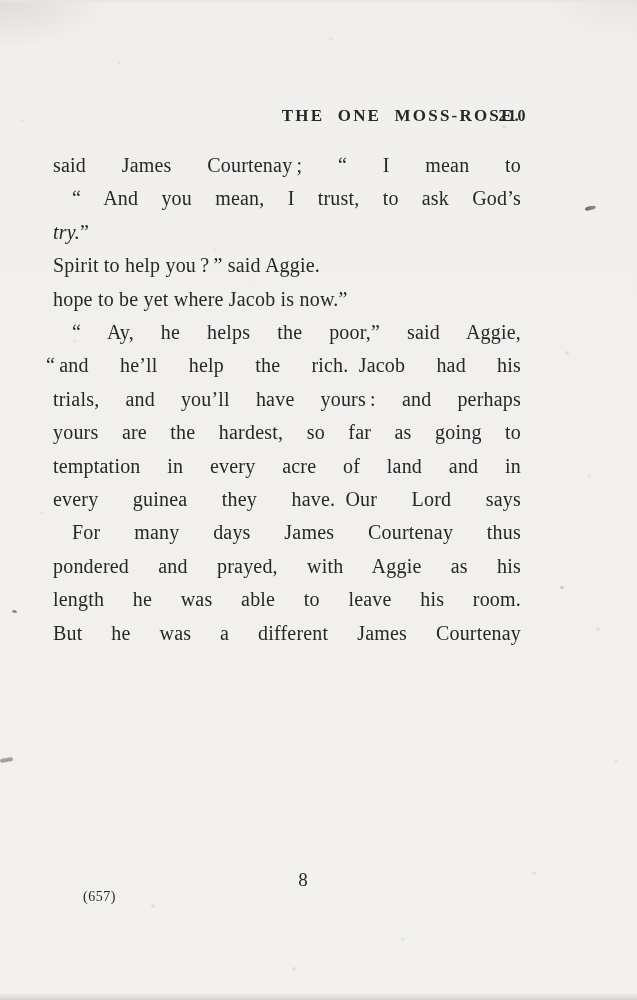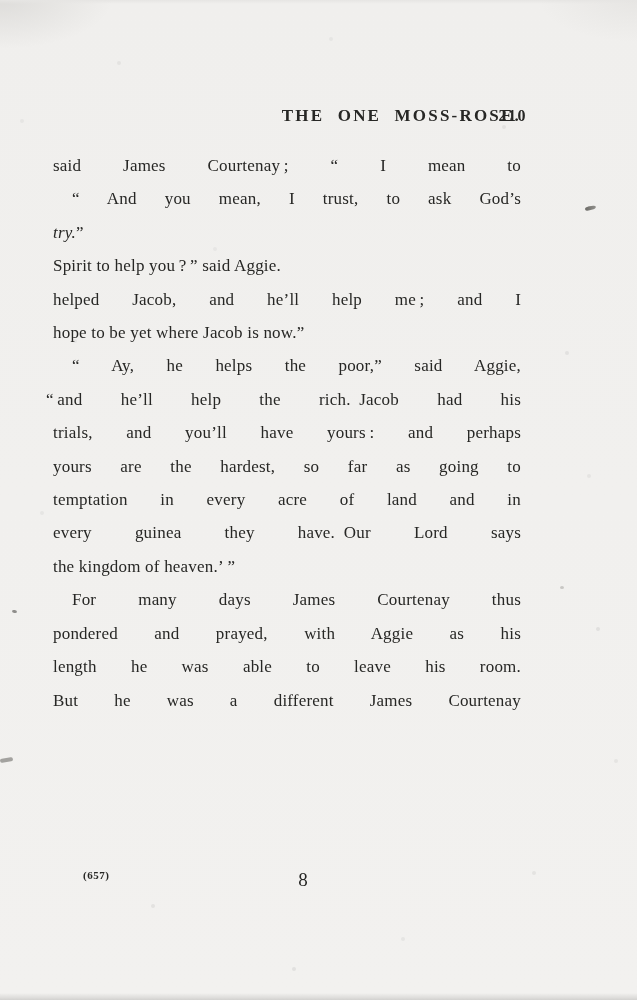--- a/index.html
+++ b/index.html
@@ -39,31 +39,31 @@
     display: block; text-align: right;
     font-size: 17px; font-weight: bold;
     letter-spacing: 2.2px; word-spacing: 7px;
   }
   .page-number {
     position: absolute; top: 1px; right: -6px;
     font-size: 16px; font-weight: bold; letter-spacing: 1.5px;
   }
   .body-block {
     position: absolute; top: 149px; left: 53px; width: 468px;
-    font-size: 17px; line-height: 33.4px; letter-spacing: 0.2px;
+    font-size: 20px; line-height: 33.4px; letter-spacing: 0.2px;
   }
   .line { white-space: normal; }
   .line.just { text-align: justify; text-align-last: justify; }
   .line.indent { text-indent: 19px; }
   .line.hang { margin-left: -7px; }
   .it { font-style: italic; }
   .footer { position: absolute; top: 869px; left: 53px; width: 468px; height: 26px; }
   .sig {
-    position: absolute; left: 30px; top: 0;
-    font-size: 11px; font-weight: bold; letter-spacing: 0.5px;
+    position: absolute; left: 30px; top: 20px;
+    font-size: 14px; font-weight: normal; letter-spacing: 0.5px;
   }
   .folio {
     position: absolute; left: 0; width: 100%; top: 0; text-align: center;
     font-size: 19px; transform: translateX(16px);
   }
   .artifact { position: absolute; pointer-events: none; }
   .artifact.a1 {
     left: 585px; top: 206px; width: 11px; height: 4px;
     background: linear-gradient(100deg, #6b6a66, #93928e);
     border-radius: 45% 60% 50% 50%; transform: rotate(-16deg);
@@ -91,29 +91,27 @@
   <div class="header">
     <span class="running-title">THE ONE MOSS-ROSE.</span>
     <span class="page-number">210</span>
   </div>
 
   <div class="body-block">
       <div class="line just"><span>said James Courtenay ; “ I mean to</span></div>
       <div class="line just indent"><span>“ And you mean, I trust, to ask God’s</span></div>
       <div class="line"><span class="it">try.</span><span>”</span></div>
       <div class="line"><span>Spirit to help you ? ” said Aggie.</span></div>
-      <div class="line just"><span>helped Jacob, and he’ll help me ; and I</span></div>
       <div class="line"><span>hope to be yet where Jacob is now.”</span></div>
       <div class="line just indent"><span>“ Ay, he helps the poor,” said Aggie,</span></div>
       <div class="line just hang"><span>“ and he’ll help the rich. Jacob had his</span></div>
       <div class="line just"><span>trials, and you’ll have yours : and perhaps</span></div>
       <div class="line just"><span>yours are the hardest, so far as going to</span></div>
       <div class="line just"><span>temptation in every acre of land and in</span></div>
       <div class="line just"><span>every guinea they have. Our Lord says</span></div>
-      <div class="line"><span>the kingdom of heaven.’ ”</span></div>
       <div class="line just indent"><span>For many days James Courtenay thus</span></div>
       <div class="line just"><span>pondered and prayed, with Aggie as his</span></div>
       <div class="line just"><span>length he was able to leave his room.</span></div>
       <div class="line just"><span>But he was a different James Courtenay</span></div>
     </div>
 
   <div class="footer">
     <span class="sig">(657)</span>
     <span class="folio">8</span>
   </div>

